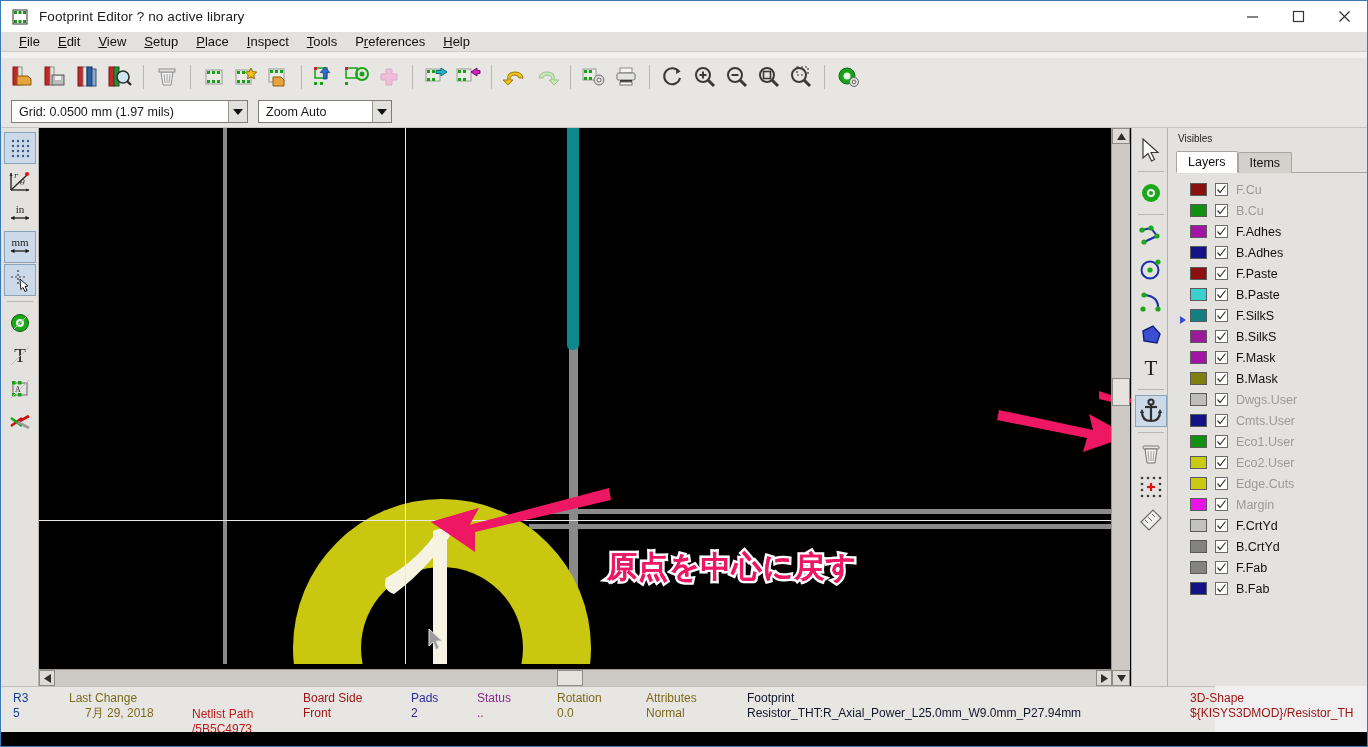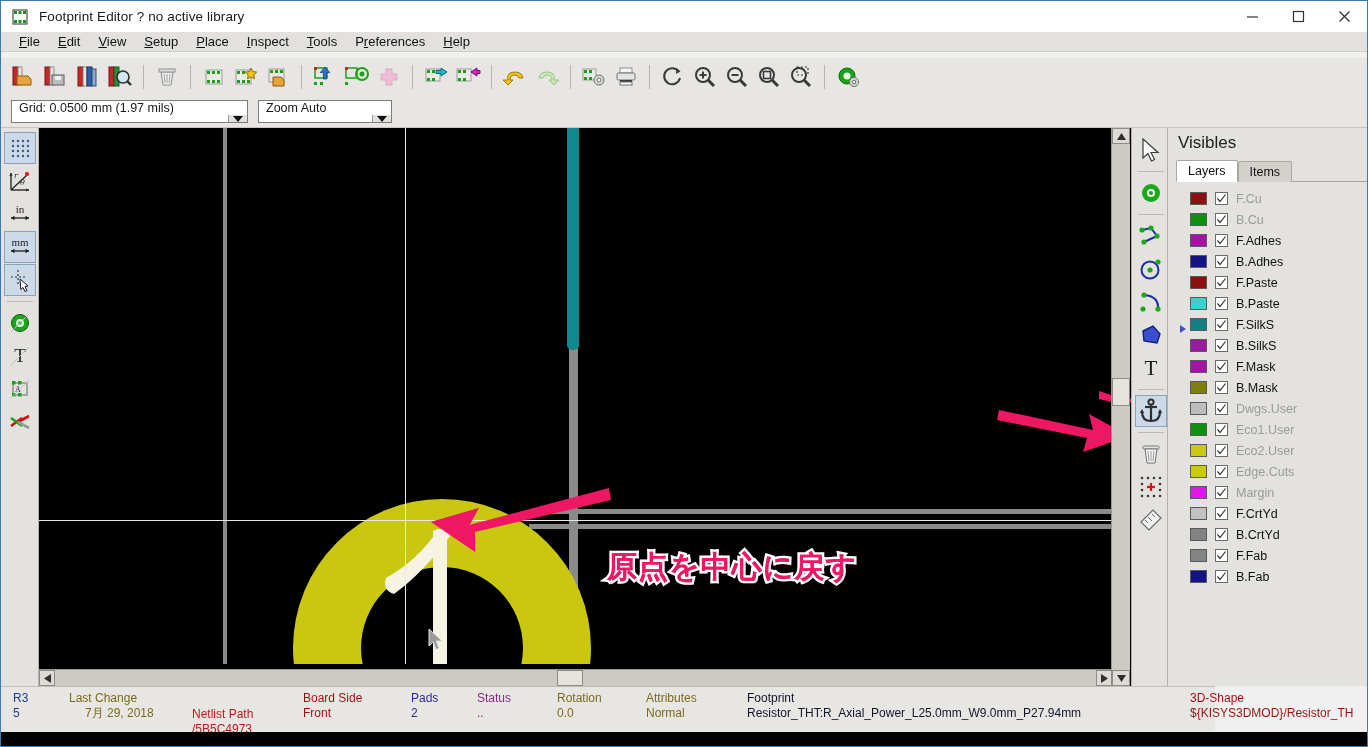--- a/index.html
+++ b/index.html
@@ -63,21 +63,21 @@
 
   
   .gridbar {
     position: absolute; left: 0; top: 95px; width: 1366px; height: 32px;
     background: #e8e6e3;
     display: flex; align-items: center; padding-left: 10px; gap: 10px;
     border-bottom: 1px solid #c8c5c1;
   }
   .combo {
     height: 23px; background: #fff; border: 1px solid #7e7b78;
-    display: flex; align-items: flex-start; font-size: 12.5px; color: #1a1a1a; flex-direction: column;
+    display: flex; align-items: center; font-size: 12.5px; color: #1a1a1a;
   }
   .combo .cval { padding: 0 7px; white-space: nowrap; }
   .combo .carrow {
     width: 19px; height: 21px; background: #e3e1de; border-left: 1px solid #9b9894;
     display: flex; align-items: center; justify-content: center; margin-left: auto;
   }
   .combo.grid { width: 237px; }
   .combo.zoom { width: 134px; }
   .tri-down { width: 0; height: 0; border-left: 5px solid transparent; border-right: 5px solid transparent; border-top: 6px solid #111; }
 
@@ -165,21 +165,21 @@
     background: #dedbd7; border: 1px solid #8f8c88;
     display: flex; align-items: center; justify-content: center;
   }
   .sb-thumb { background: #e6e3df; border: 1px solid #8f8c88; }
 
   
   .rpanel {
     position: absolute; left: 1166px; top: 127px; width: 200px; height: 558px;
     background: #e4e2df; border-left: 1px solid #b5b2ae;
   }
-  .rpanel-title { font-size: 17px; color: #222; padding: 5px 16px 4px 10px; }
+  .rpanel-title { font-size: 10px; color: #222; padding: 5px 16px 4px 10px; }
   .tabs { display: flex; padding-left: 8px; height: 24px; align-items: flex-end; }
   .tab {
     font-size: 12.5px; color: #111; padding: 3px 11px 3px 11px;
     border: 1px solid #a9a6a2; border-bottom: none; background: #d4d1cd;
     border-radius: 2px 2px 0 0; position: relative; top: 1px;
   }
   .tab.active { background: #fff; border-bottom: 1px solid #fff; }
   .tabline { height: 1px; background: #a9a6a2; margin-left: 8px; margin-right: 0; }
   .layerlist { padding: 6px 0 0 0; }
   .layerrow {
@@ -876,20 +876,30 @@
           <span class="lr-swatch" style="background: rgb(189, 189, 189);"></span>
           <span class="lr-chk">
             <svg width="11" height="11" viewBox="0 0 11 11">
               <path d="M1.5 5.5 L4 8.5 L9.5 1.5" fill="none" stroke="#333" stroke-width="1.2"></path>
             </svg>
           </span>
           <span class="lr-name dim">Dwgs.User</span>
         </div>
         <div class="layerrow">
           <span class="lr-arrow"></span>
+          <span class="lr-swatch" style="background: rgb(19, 19, 135);"></span>
+          <span class="lr-chk">
+            <svg width="11" height="11" viewBox="0 0 11 11">
+              <path d="M1.5 5.5 L4 8.5 L9.5 1.5" fill="none" stroke="#333" stroke-width="1.2"></path>
+            </svg>
+          </span>
+          <span class="lr-name dim">Cmts.User</span>
+        </div>
+        <div class="layerrow">
+          <span class="lr-arrow"></span>
           <span class="lr-swatch" style="background: rgb(16, 144, 16);"></span>
           <span class="lr-chk">
             <svg width="11" height="11" viewBox="0 0 11 11">
               <path d="M1.5 5.5 L4 8.5 L9.5 1.5" fill="none" stroke="#333" stroke-width="1.2"></path>
             </svg>
           </span>
           <span class="lr-name dim">Eco1.User</span>
         </div>
         <div class="layerrow">
           <span class="lr-arrow"></span>

